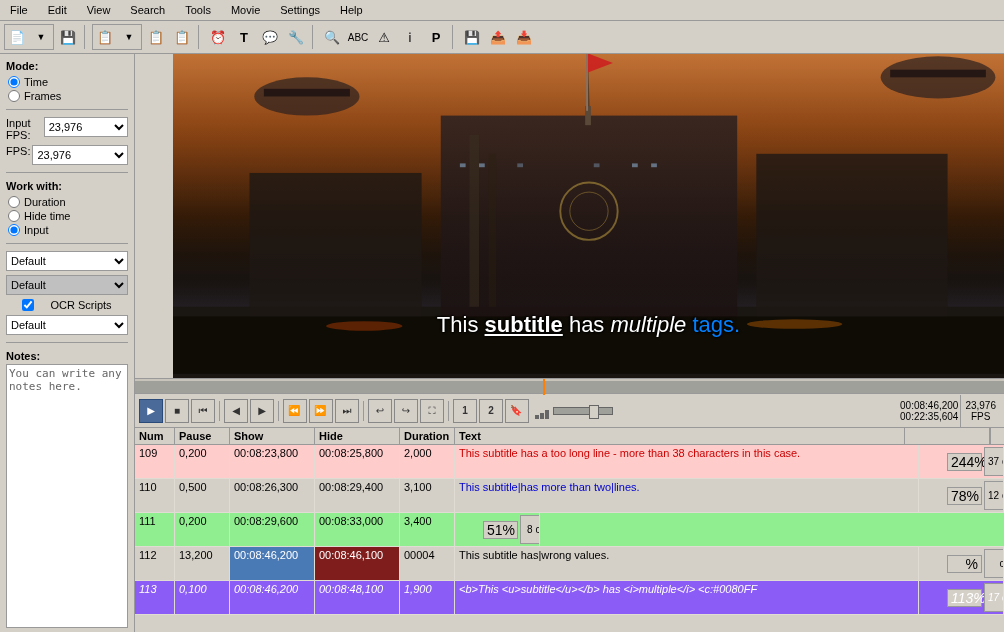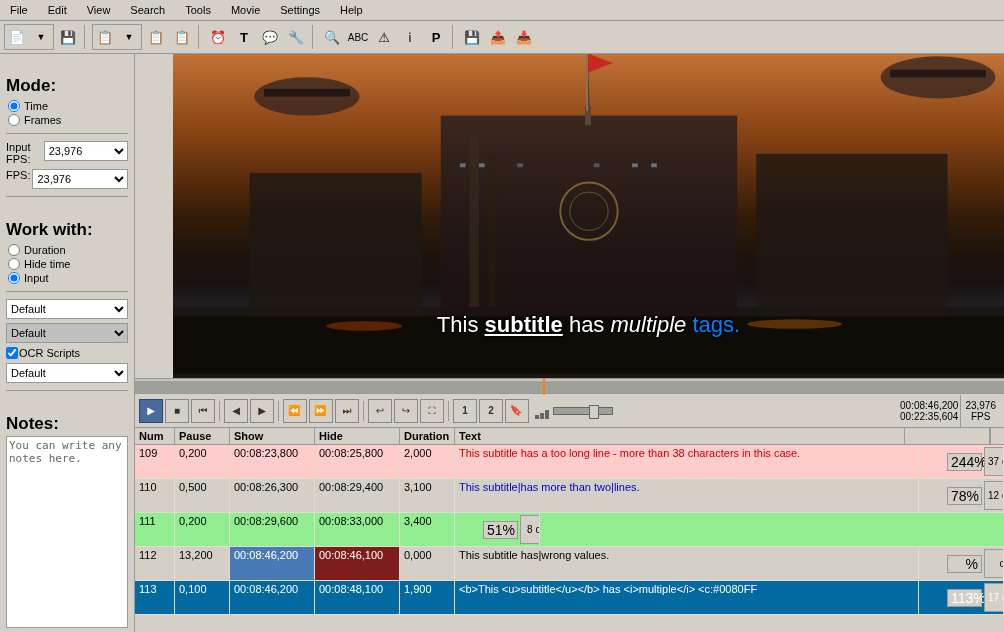--- a/index.html
+++ b/index.html
@@ -15,32 +15,32 @@
     .tb-sep { width: 4px; height: 24px; border-left: 1px solid #999; margin: 0 2px; }
     .tb-btn-group { display: flex; align-items: center; border: 1px solid #999; background: #d4d0c8; }
     .tb-btn-group .tb-btn { border: none; }
     
     
     .main-layout { display: flex; height: calc(632px - 52px); }
     
     
     .left-panel { width: 135px; min-width: 135px; background: #d4d0c8; border-right: 1px solid #999; padding: 6px; display: flex; flex-direction: column; gap: 4px; overflow: hidden; }
     
-    .section-label { font-size: 17px; font-weight: bold; color: #000; margin-top: 16px; }
+    .section-label { font-size: 11px; font-weight: bold; color: #000; }
     .radio-group { display: flex; flex-direction: column; gap: 2px; padding-left: 2px; }
     .radio-item { display: flex; align-items: center; gap: 4px; font-size: 11px; cursor: pointer; }
     .radio-item input[type=radio] { margin: 0; width: 12px; height: 12px; }
     
     .input-group { display: flex; flex-direction: row; gap: 2px; }
     .input-label { font-size: 11px; }
     .select-field { width: 100%; height: 20px; font-size: 11px; background: white; border: 1px solid #999; }
     
     .separator { border-top: 1px solid #999; margin: 3px 0; }
     
-    .checkbox-item { display: flex; align-items: center; gap: 1px; font-size: 11px; cursor: pointer; }
+    .checkbox-item { display: flex; align-items: center; gap: 16px; font-size: 11px; cursor: pointer; justify-content: center; }
     .checkbox-item input[type=checkbox] { margin: 0; width: 12px; height: 12px; }
     
     .notes-section { display: flex; flex-direction: column; gap: 2px; flex: 1; }
     .notes-area { flex: 1; background: white; border: 1px solid #999; padding: 2px; font-size: 11px; color: #666; resize: none; }
     
     
     .right-content { flex: 1; display: flex; flex-direction: column; overflow: hidden; }
     
     
     .video-area { height: 324px; background: #1a1a1a; position: relative; overflow: hidden; display: flex; align-items: center; justify-content: center; margin-left: 38px; }
@@ -69,21 +69,21 @@
     .fps-badge { background: #d4d0c8; border-left: 1px solid #999; padding: 0 4px; font-size: 10px; display: flex; flex-direction: column; align-items: center; justify-content: center; height: 32px; }
     
     
     .subtitle-grid { flex: 1; overflow: hidden; display: flex; flex-direction: column; }
     .grid-header { display: flex; background: #d4d0c8; border-bottom: 1px solid #999; font-size: 11px; font-weight: bold; }
     .grid-header-cell { padding: 2px 4px; border-right: 1px solid #999; }
     .grid-body { flex: 1; overflow-y: auto; overflow-x: hidden; }
     .grid-row { display: flex; font-size: 11px; border-bottom: 1px solid #e0dcd4; }
     .grid-row.row-red { background: #ffcccc; }
     .grid-row.row-green { background: #90ee90; }
-    .grid-row.row-blue-dark { background: #0369a1; color: white; }
+    .grid-row.row-blue-dark { background: #8b5cf6; color: white; font-style: italic; }
     .grid-cell { padding: 2px 4px; border-right: 1px solid #e0dcd4; overflow: hidden; white-space: nowrap; }
     .cps-cell { display: flex; align-items: center; gap: 2px; }
     .cps-pct { background: #d4d0c8; border: 1px solid #999; padding: 0 3px; font-size: 14px; min-width: 35px; text-align: right; margin-left: 24px; }
     .cps-val { background: #d4d0c8; border: 1px solid #999; padding: 8px 3px; font-size: 10px; min-width: 35px; text-align: right; }
     
     
     .col-num { width: 40px; min-width: 40px; }
     .col-pause { width: 55px; min-width: 55px; }
     .col-show { width: 85px; min-width: 85px; }
     .col-hide { width: 85px; min-width: 85px; }
@@ -377,21 +377,21 @@
             <span class="cps-pct">51%</span>
             <span class="cps-val">8 cps</span>
           </div>
         </div>
 
         <div class="grid-row">
           <div class="grid-cell col-num">112</div>
           <div class="grid-cell col-pause">13,200</div>
           <div class="grid-cell col-show" style="background:#4a7ab5; color:white;">00:08:46,200</div>
           <div class="grid-cell col-hide" style="background:#7f1d1d; color:white;">00:08:46,100</div>
-          <div class="grid-cell col-dur">0,000</div>
+          <div class="grid-cell col-dur">00004</div>
           <div class="grid-cell col-text">This subtitle has|wrong values.</div>
           <div class="grid-cell col-cps cps-cell">
             <span class="cps-pct">%</span>
             <span class="cps-val">cps</span>
           </div>
         </div>
 
         <div class="grid-row row-blue-dark">
           <div class="grid-cell col-num">113</div>
           <div class="grid-cell col-pause">0,100</div>

